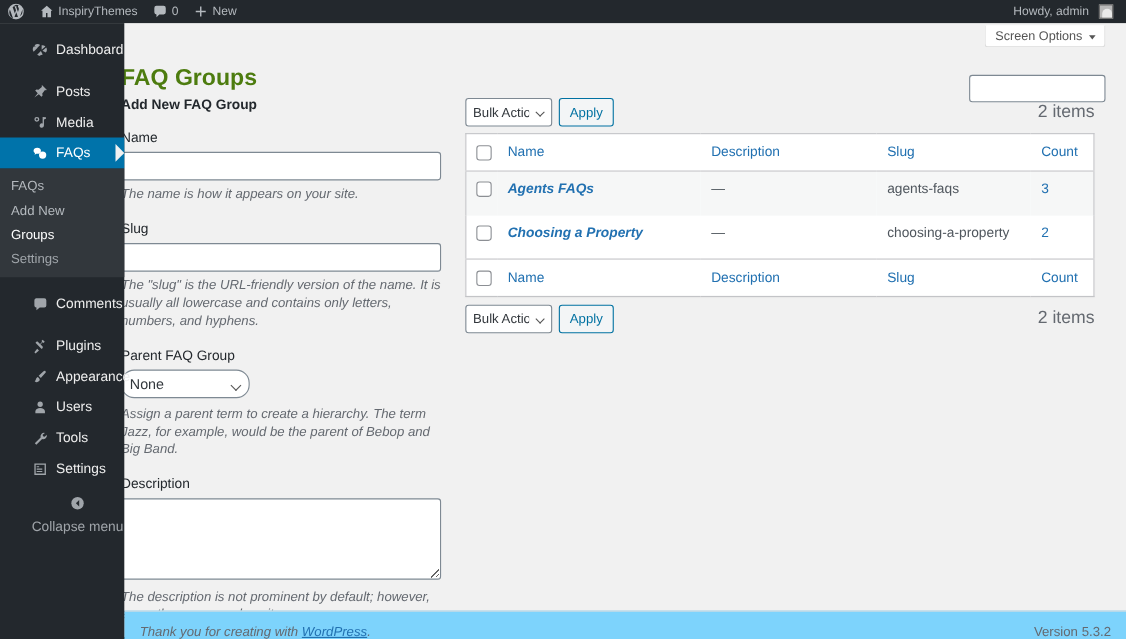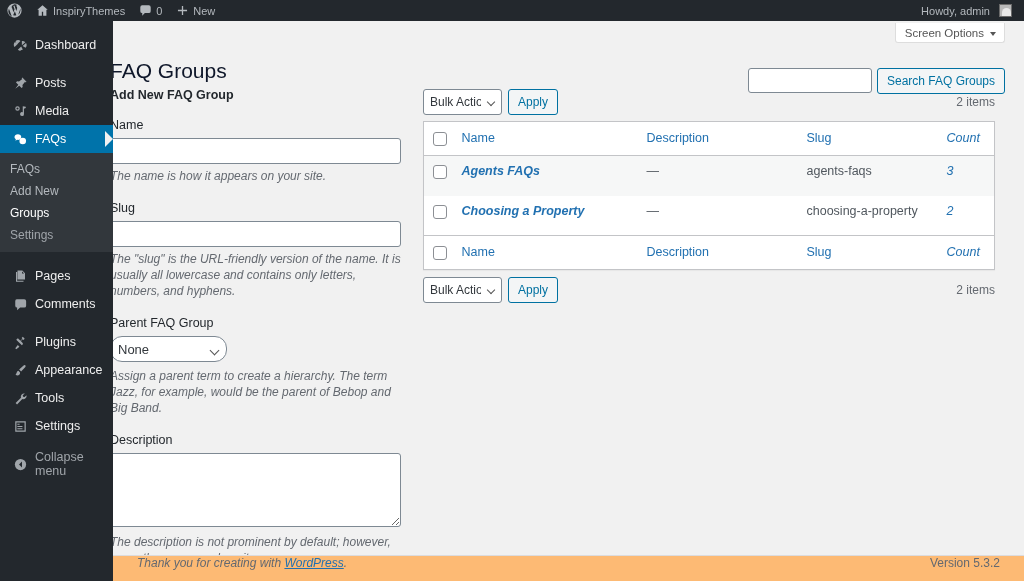--- a/index.html
+++ b/index.html
@@ -61,21 +61,21 @@
     top: 21px; left: 0;
     width: 113px; height: 560px;
     background: #23282d;
     z-index: 30;
   }
   .menu-item {
     position: relative;
     display: flex;
     align-items: center;
     height: 28px;
-    padding-left: 12px;
+    padding-left: 28px;
     color: #eee;
     font-size: 12.5px;
     cursor: pointer;
     gap: 7px;
   }
   .menu-item .mi-icon { width: 16px; display:flex; align-items:center; justify-content:center; flex:none; }
   .menu-item .mi-icon svg { display:block; fill: #a0a5aa; }
   .menu-item.current {
     background: #0073aa;
     color: #fff;
@@ -99,21 +99,21 @@
   .submenu-item {
     display: block;
     padding: 3px 0 3px 10px;
     font-size: 12px;
     color: #b4b9be;
     cursor: pointer;
     line-height: 16px;
   }
   .submenu-item.current { color: #fff; font-weight: normal; }
   .submenu-item.dim { color: #a0a5aa; }
-  #collapse-menu { color: #a0a5aa; font-size: 12.5px; }
+  #collapse-menu { color: #a0a5aa; font-size: 12.5px; flex-direction: column; }
 
   
   #content {
     position: absolute;
     top: 21px; left: 96px;
     width: 921px; height: 560px;
     background: #f1f1f1;
   }
 
   #screen-options-btn {
@@ -136,22 +136,22 @@
     right: 8px; top: 9px;
     border-style: solid;
     border-width: 4px 3.5px 0 3.5px;
     border-color: #555 transparent transparent transparent;
   }
 
   #page-title {
     position: absolute;
     left: 14px; top: 23px;
     font-size: 21px;
-    font-weight: 400;
-    color: #0f172a;
+    font-weight: 700;
+    color: #4d7c0f;
     line-height: 26px;
   }
 
   
   #search-wrap { position: absolute; right: 12px; top: 47px; display: flex; gap: 5px; }
   #search-input {
     width: 124px; height: 25px;
     border: 1px solid #7e8993;
     border-radius: 3px;
     background: #fff;
@@ -311,21 +311,21 @@
     border: 1px solid #0071a1;
     border-radius: 3px;
     color: #0071a1;
     font-size: 12px;
     cursor: pointer;
     font-family: "Liberation Sans", sans-serif;
   }
   .items-count {
     position: absolute;
     right: 0;
-    font-size: 12px;
+    font-size: 16px;
     color: #646970;
     text-align: center;
   }
 
   table#faq-table {
     width: 572px;
     border-collapse: collapse;
     background: #fff;
     border: 1px solid #c3c4c7;
     box-shadow: 0 1px 1px rgba(0,0,0,.04);
@@ -352,21 +352,21 @@
     color: #2271b1;
     text-decoration: none;
     cursor: pointer;
     font-style: italic;
   }
   td.col-name a { font-weight: bold; }
   .col-cb { width: 28px; padding-right: 0 !important; padding-left: 9px !important; }
   .col-name { width: 185px; }
   .col-desc { width: 160px; }
   .col-slug { width: 140px; }
-  .col-count { width: 58px; text-align: left; padding-right: 14px !important; font-style: italic; }
+  .col-count { width: 58px; text-align: left; padding-right: 14px !important; }
   .col-count a { color: #2271b1; text-decoration: none; cursor: pointer; }
   .dash { color: #50575e; }
   .slug-text { color: #50575e; }
   input[type=checkbox].wp-cb {
     -webkit-appearance: none; appearance: none;
     width: 14px; height: 14px;
     border: 1px solid #8c8f94;
     border-radius: 3px;
     background: #fff;
     margin: 1px 0 0 0;
@@ -375,26 +375,26 @@
     vertical-align: top;
   }
   .hdr-link { color: #2271b1; cursor: pointer; }
 
   
   #footer {
     position: absolute;
     left: 113px; bottom: 0;
     width: 911px; height: 26px;
     border-top: 1px solid #dcdcde;
-    background: #fdba74;
+    background: #7dd3fc;
     font-size: 12px;
     color: #646970;
     display: flex;
-    align-items: flex-start;
-    padding: 0 24px;
+    align-items: flex-end;
+    padding: 0 14px;
   }
   #footer .left { font-style: italic; }
   #footer .left a { color: #2271b1; text-decoration: underline; cursor: pointer; }
   #footer .right { margin-left: auto; }
 </style>
 </head>
 <body>
 
 <div id="adminbar">
   <div class="ab-item">
@@ -480,28 +480,20 @@
 
   <div id="submenu">
     <span class="submenu-item">FAQs</span>
     <span class="submenu-item">Add New</span>
     <span class="submenu-item current">Groups</span>
     <span class="submenu-item dim">Settings</span>
   </div>
 
   <div class="menu-sep"></div>
 
-  <div class="menu-item">
-    <span class="mi-icon">
-      <svg width="15" height="15" viewBox="0 0 20 20">
-          <path d="M6 2v12h10V5.5L12.5 2H6zm6 1.2L14.8 6H12V3.2zM4 4v13h10v-1.5H5.5V4H4z"></path>
-        </svg>
-    </span>
-    <span>Pages</span>
-  </div>
 
   <div class="menu-item">
     <span class="mi-icon">
       <svg width="15" height="15" viewBox="0 0 20 20">
           <path d="M5 3h10a2.5 2.5 0 0 1 2.5 2.5v6A2.5 2.5 0 0 1 15 14H9.5L5.5 17.5V14A2.5 2.5 0 0 1 3 11.5v-6A2.5 2.5 0 0 1 5 3z"></path>
         </svg>
     </span>
     <span>Comments</span>
   </div>
 
@@ -518,20 +510,29 @@
 
   <div class="menu-item">
     <span class="mi-icon">
       <svg width="15" height="15" viewBox="0 0 20 20">
           <path d="M16.5 3.2c-.7-.7-1.6-.5-2.4.2l-5.9 5.4 2.6 2.6 5.4-5.9c.7-.8.9-1.7.3-2.3zM7.3 10.3c-1 .3-1.9 1-2.3 2.4-.3 1-.6 1.9-1.6 2.7 1.4 1.4 3.6 1.5 5 .2.9-.8 1.2-1.9 1-3l-2.1-2.3z"></path>
         </svg>
     </span>
     <span>Appearance</span>
   </div>
 
+  <div class="menu-item">
+    <span class="mi-icon">
+      <svg width="15" height="15" viewBox="0 0 20 20">
+          <circle cx="10" cy="6" r="3.2"></circle>
+          <path d="M10 10.5c-3.2 0-5.8 1.9-5.8 4.2V17h11.6v-2.3c0-2.3-2.6-4.2-5.8-4.2z"></path>
+        </svg>
+    </span>
+    <span>Users</span>
+  </div>
 
   <div class="menu-item">
     <span class="mi-icon">
       <svg width="15" height="15" viewBox="0 0 20 20">
           <path d="M15.8 3.4a4.4 4.4 0 0 0-5.2 5.6L3.5 16l1.9 1.9 7-7.1a4.4 4.4 0 0 0 5.6-5.2l-2.5 2.5-2-.5-.5-2 2.8-2.2z"></path>
         </svg>
     </span>
     <span>Tools</span>
   </div>
 
@@ -560,21 +561,20 @@
 <div id="content">
 
   <div id="screen-options-btn">
     <span>Screen Options</span>
   </div>
 
   <h1 id="page-title">FAQ Groups</h1>
 
   <div id="search-wrap">
     <input id="search-input" type="text" value="" style="">
-    <button id="search-submit">Search FAQ Groups</button>
   </div>
 
   <div id="form-col">
     <h2 class="form-heading">Add New FAQ Group</h2>
 
     <label class="field-label">Name</label>
     <input class="text-input" type="text" value="" style="">
     <p class="help-text">The name is how it appears on your site.</p>
 
     <label class="field-label">Slug</label>

